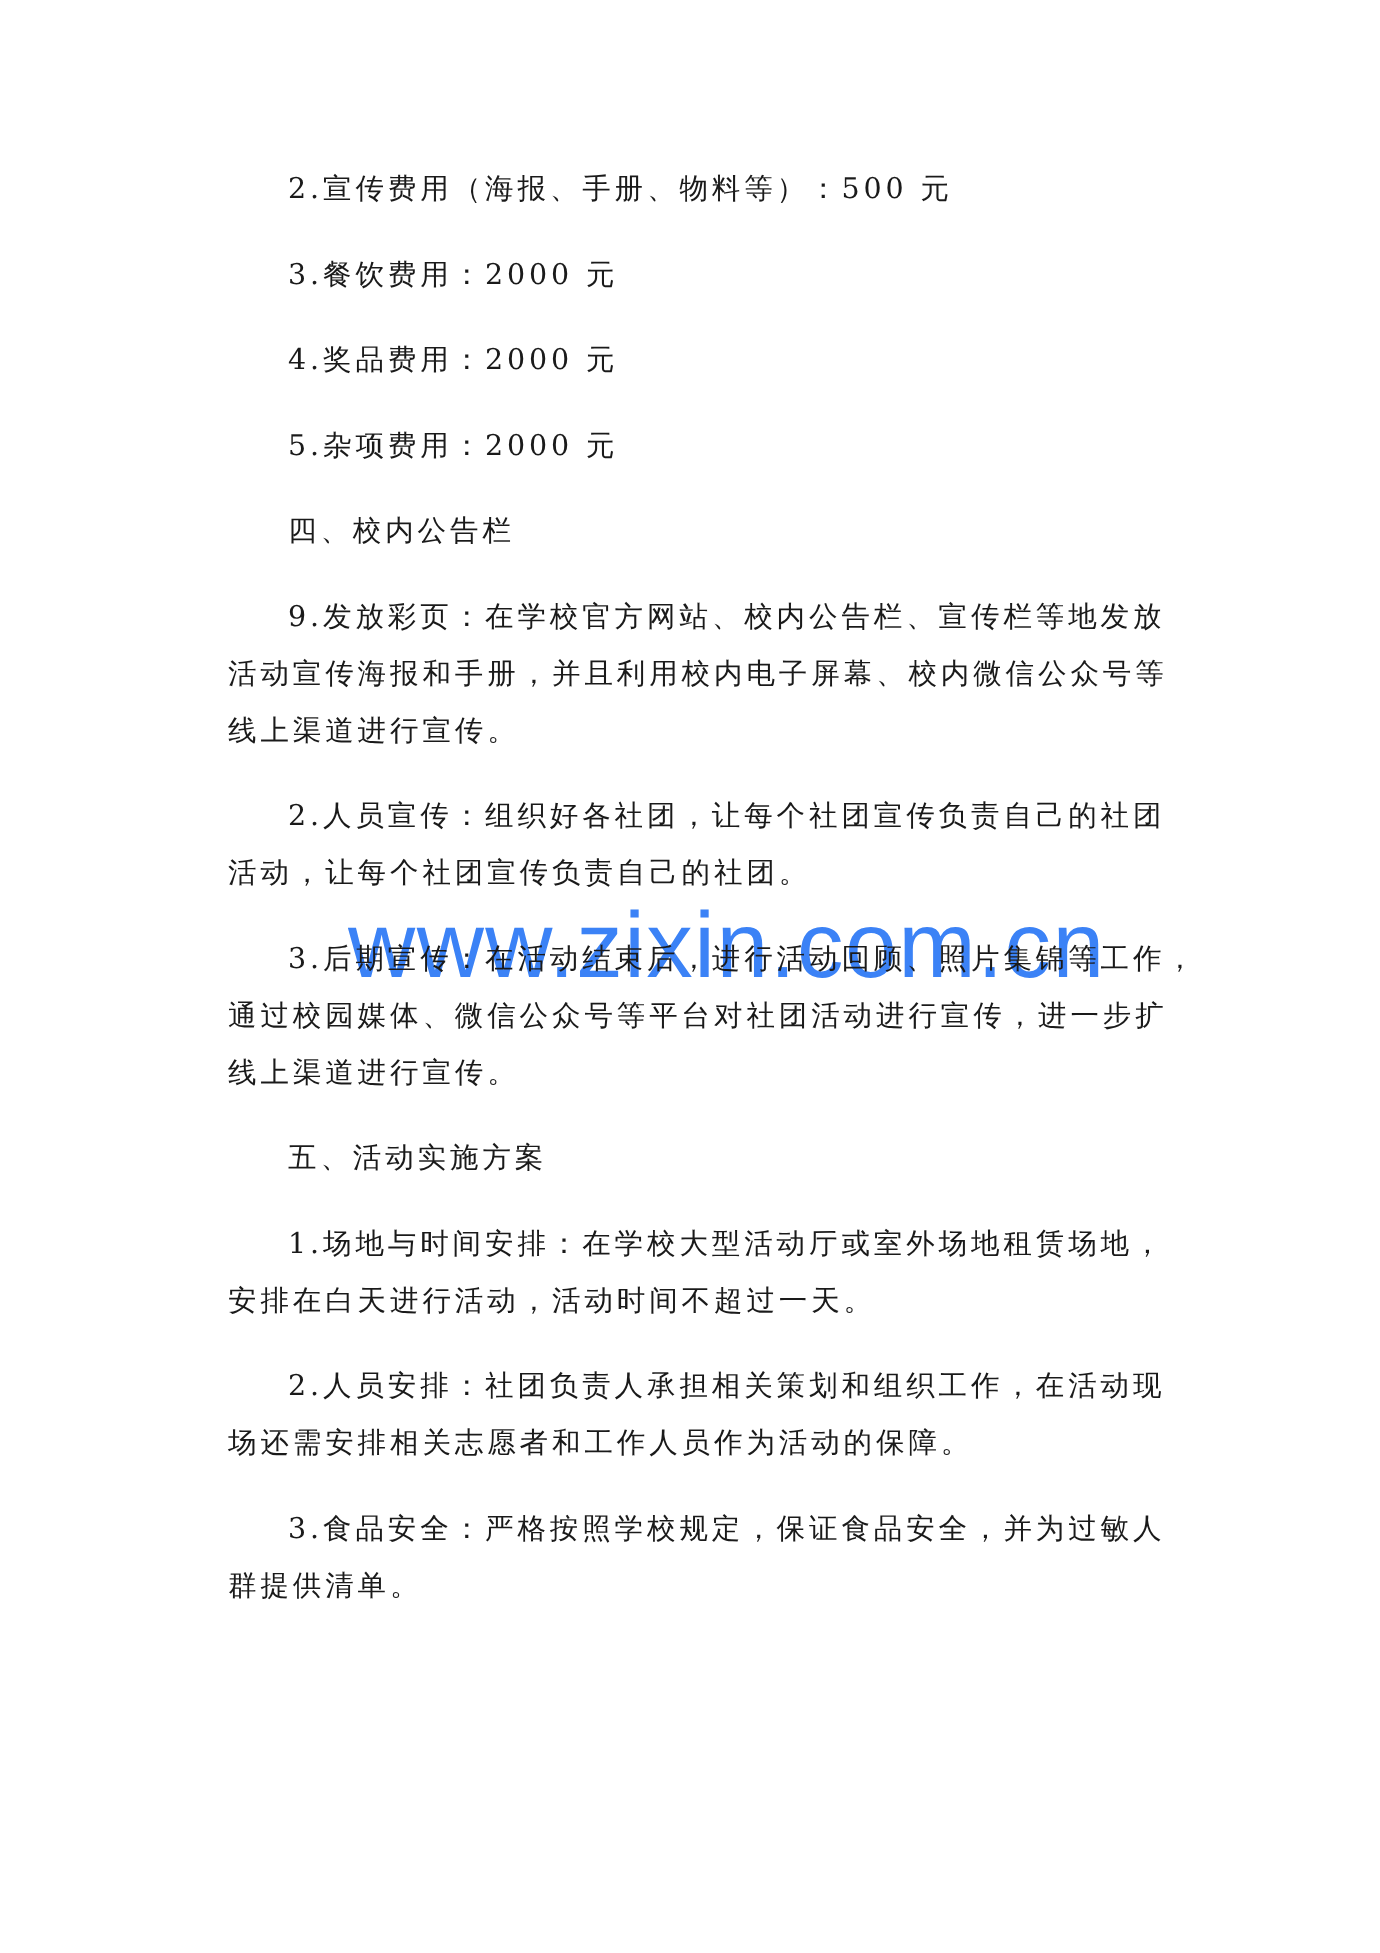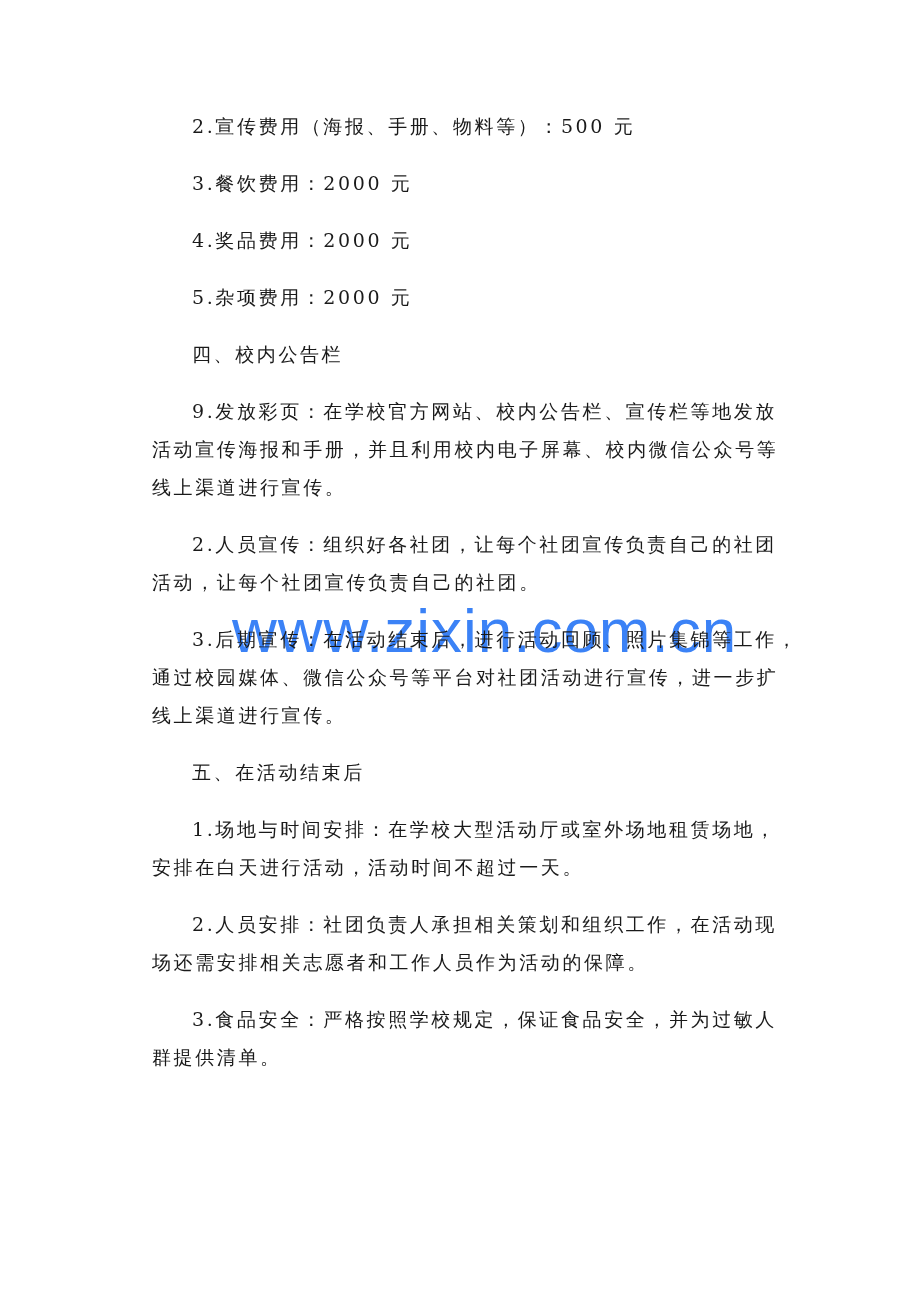--- a/index.html
+++ b/index.html
@@ -41,21 +41,21 @@
       </div>
 
       <div>
         <div class="line indent" style="top:627px">3.后期宣传：在活动结束后，进行活动回顾、照片集锦等工作，</div>
         <div class="line" style="top:665px">通过校园媒体、微信公众号等平台对社团活动进行宣传，进一步扩</div>
         <div class="line" style="top:703px">线上渠道进行宣传。</div>
       </div>
     </div>
 
     <div>
-      <div class="line indent" style="top:760px">五、在活动结束后</div>
+      <div class="line indent" style="top:760px">五、活动实施方案</div>
 
       <div>
         <div class="line indent" style="top:817px">1.场地与时间安排：在学校大型活动厅或室外场地租赁场地，</div>
         <div class="line" style="top:855px">安排在白天进行活动，活动时间不超过一天。</div>
       </div>
 
       <div>
         <div class="line indent" style="top:912px">2.人员安排：社团负责人承担相关策划和组织工作，在活动现</div>
         <div class="line" style="top:950px">场还需安排相关志愿者和工作人员作为活动的保障。</div>
       </div>

